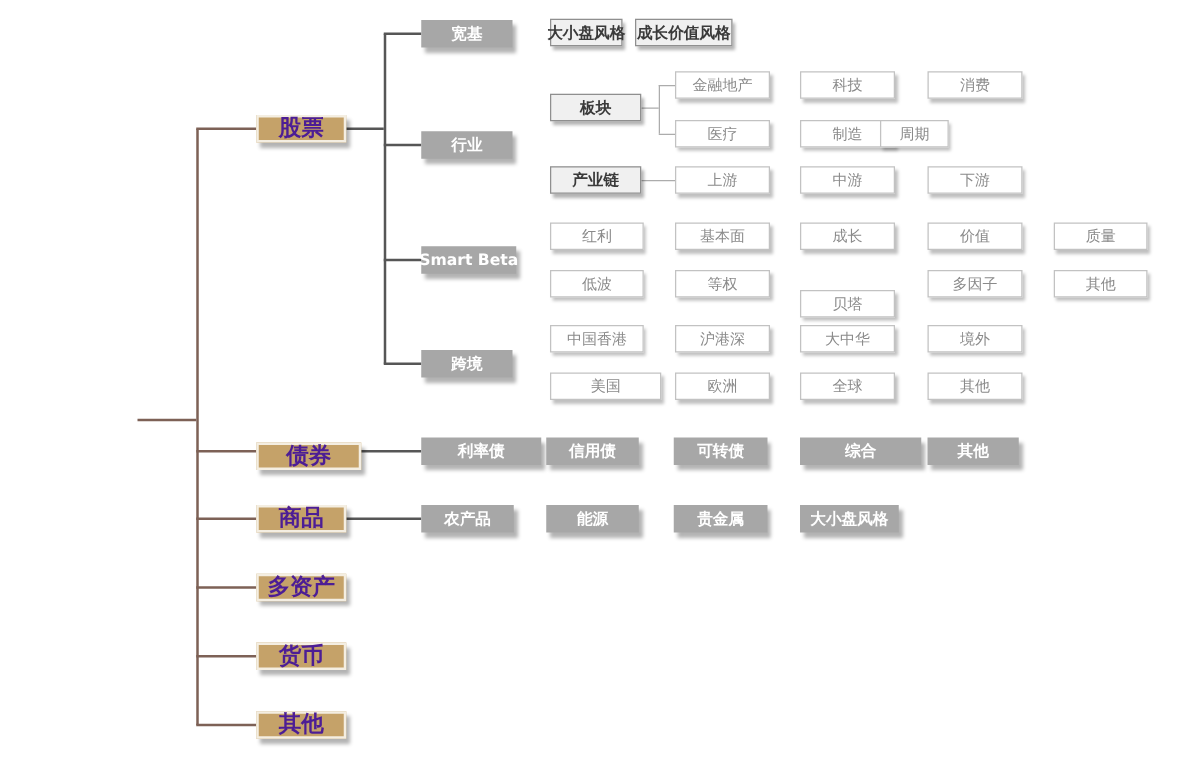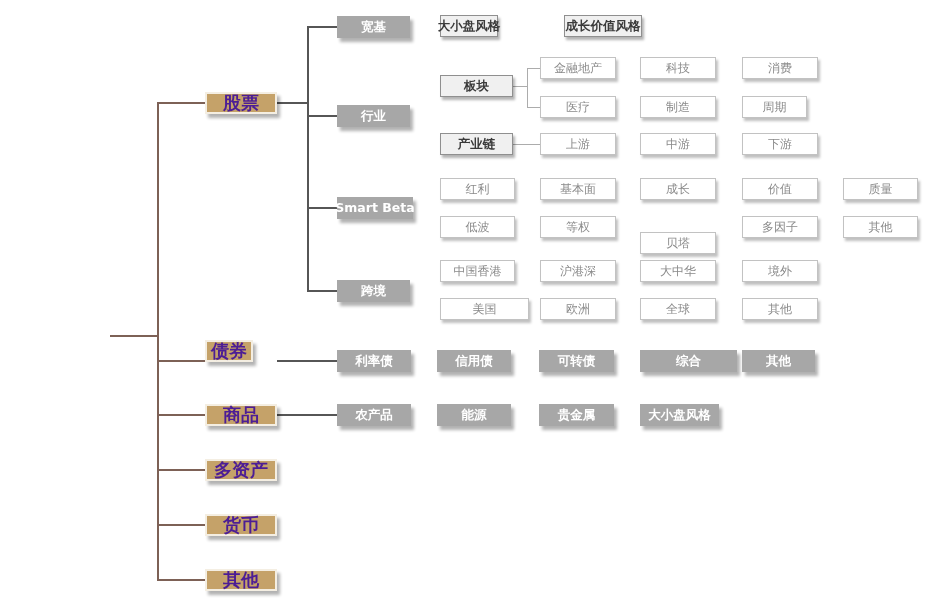--- a/index.html
+++ b/index.html
@@ -69,41 +69,41 @@
   <div class="ln dark h" style="left:277px;top:414px;width:60px"></div>
 
   <div class="ln light h" style="left:513px;top:86px;width:14px"></div>
   <div class="ln light v" style="left:527px;top:68px;height:39px"></div>
   <div class="ln light h" style="left:527px;top:68px;width:13px"></div>
   <div class="ln light h" style="left:527px;top:107px;width:13px"></div>
   <div class="ln light h" style="left:513px;top:144px;width:27px"></div>
 
 
   <div class="node l1" style="left:205px;top:92px;width:72px">股票</div>
-  <div class="node l1" style="left:205px;top:340px;width:48px">债券</div>
+  <div class="node l1" style="left:205px;top:354px;width:84px">债券</div>
   <div class="node l1" style="left:205px;top:404px;width:72px">商品</div>
   <div class="node l1" style="left:205px;top:459px;width:72px">多资产</div>
   <div class="node l1" style="left:205px;top:514px;width:72px">货币</div>
   <div class="node l1" style="left:205px;top:569px;width:72px">其他</div>
 
   <div class="node l2" style="left:337px;top:16px;width:73px">宽基</div>
   <div class="node l2" style="left:337px;top:105px;width:73px">行业</div>
   <div class="node l2" style="left:337px;top:197px;width:76px">Smart Beta</div>
   <div class="node l2" style="left:337px;top:280px;width:73px">跨境</div>
 
   <div class="node emph" style="left:440px;top:15px;width:58px">大小盘风格</div>
-  <div class="node emph" style="left:564px;top:15px;width:78px">成长价值风格</div>
+  <div class="node emph" style="left:508px;top:15px;width:78px">成长价值风格</div>
 
   <div class="node emph" style="left:440px;top:75px;width:73px">板块</div>
   <div class="node wb" style="left:540px;top:57px;width:76px">金融地产</div>
   <div class="node wb" style="left:640px;top:57px;width:76px">科技</div>
   <div class="node wb" style="left:742px;top:57px;width:76px">消费</div>
   <div class="node wb" style="left:540px;top:96px;width:76px">医疗</div>
   <div class="node wb" style="left:640px;top:96px;width:76px">制造</div>
-  <div class="node wb" style="left:742px;top:96px;width:65px">周期</div>
+  <div class="node wb" style="left:704px;top:96px;width:55px">周期</div>
 
   <div class="node emph" style="left:440px;top:133px;width:73px">产业链</div>
   <div class="node wb" style="left:540px;top:133px;width:76px">上游</div>
   <div class="node wb" style="left:640px;top:133px;width:76px">中游</div>
   <div class="node wb" style="left:742px;top:133px;width:76px">下游</div>
 
   <div class="node wb" style="left:440px;top:178px;width:75px">红利</div>
   <div class="node wb" style="left:540px;top:178px;width:76px">基本面</div>
   <div class="node wb" style="left:640px;top:178px;width:76px">成长</div>
   <div class="node wb" style="left:742px;top:178px;width:76px">价值</div>
@@ -116,21 +116,21 @@
 
   <div class="node wb" style="left:440px;top:260px;width:75px">中国香港</div>
   <div class="node wb" style="left:540px;top:260px;width:76px">沪港深</div>
   <div class="node wb" style="left:640px;top:260px;width:76px">大中华</div>
   <div class="node wb" style="left:742px;top:260px;width:76px">境外</div>
   <div class="node wb" style="left:440px;top:298px;width:89px">美国</div>
   <div class="node wb" style="left:540px;top:298px;width:76px">欧洲</div>
   <div class="node wb" style="left:640px;top:298px;width:76px">全球</div>
   <div class="node wb" style="left:742px;top:298px;width:76px">其他</div>
 
-  <div class="node l2" style="left:337px;top:350px;width:74px">利率债</div>
+  <div class="node l2" style="left:337px;top:350px;width:96px">利率债</div>
   <div class="node l2" style="left:437px;top:350px;width:74px">信用债</div>
   <div class="node l2" style="left:539px;top:350px;width:75px">可转债</div>
   <div class="node l2" style="left:640px;top:350px;width:97px">综合</div>
   <div class="node l2" style="left:742px;top:350px;width:73px">其他</div>
 
   <div class="node l2" style="left:337px;top:404px;width:74px">农产品</div>
   <div class="node l2" style="left:437px;top:404px;width:74px">能源</div>
   <div class="node l2" style="left:539px;top:404px;width:75px">贵金属</div>
   <div class="node l2" style="left:640px;top:404px;width:79px">大小盘风格</div>
 

